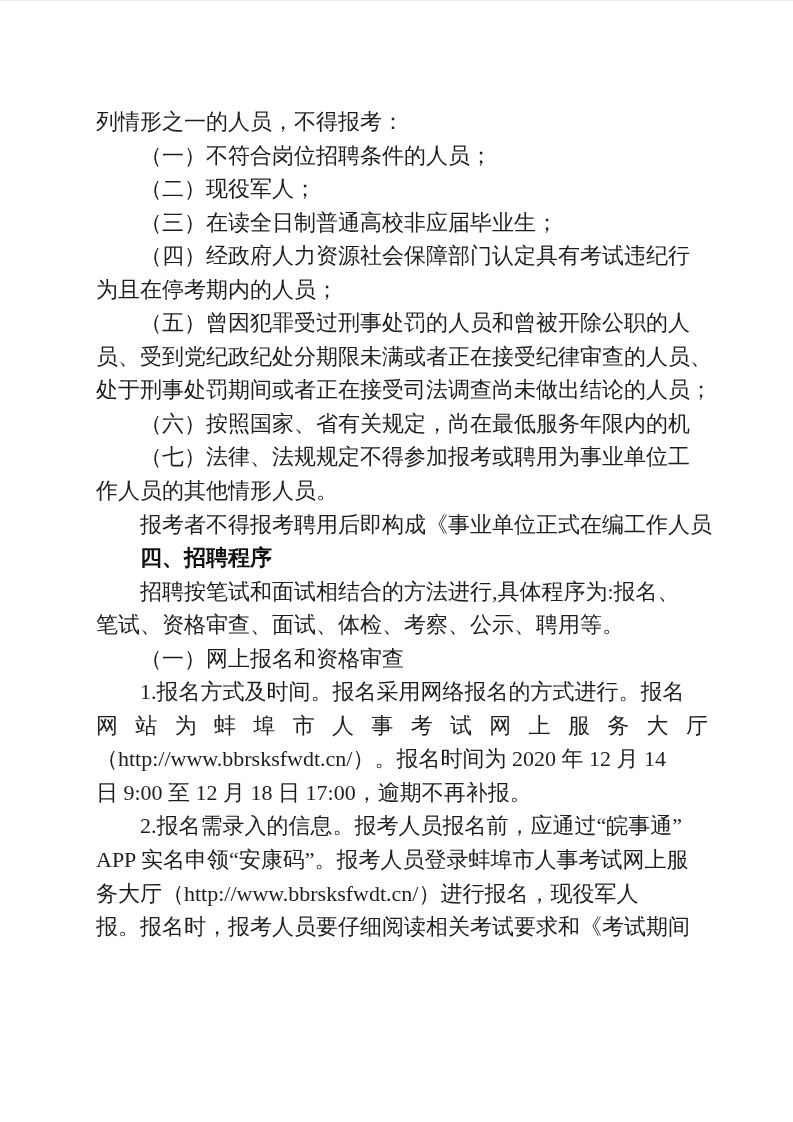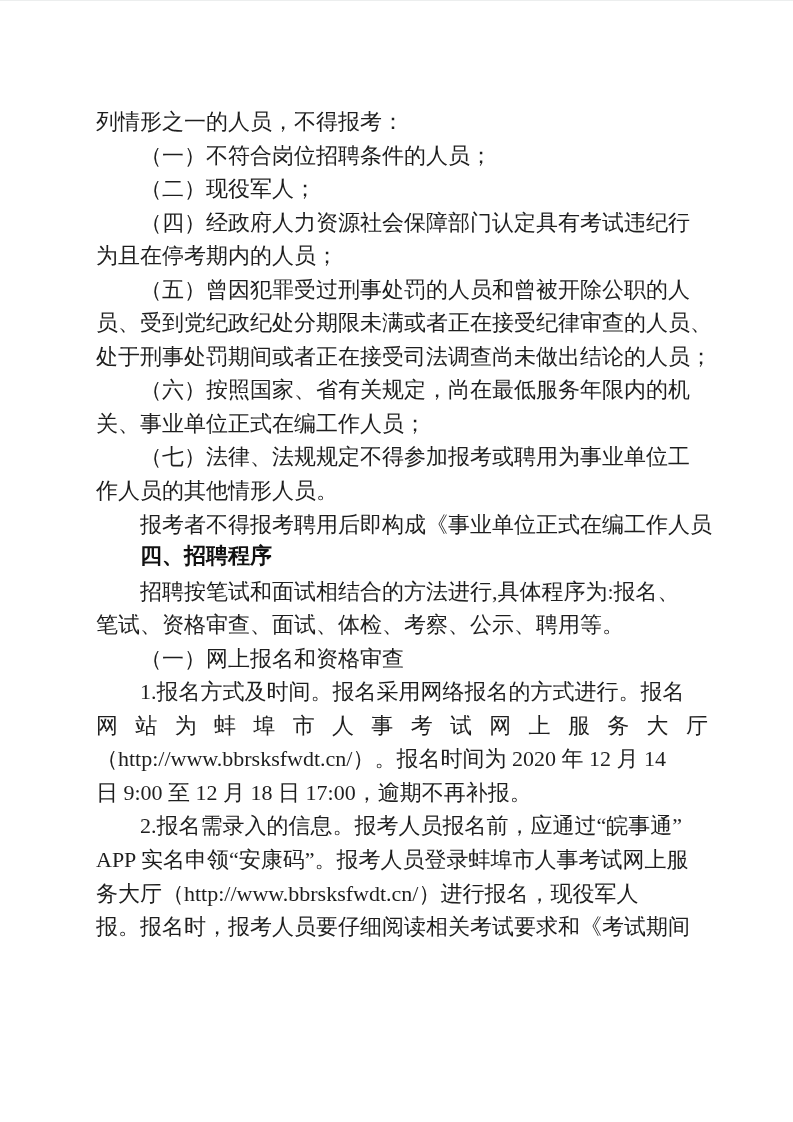--- a/index.html
+++ b/index.html
@@ -29,47 +29,47 @@
     font-size: 22px;
     color: #1e1e1e;
     white-space: nowrap;
     letter-spacing: 0;
   }
   .line.indent {
     text-indent: 44px;
   }
   .line.heading {
     font-weight: 700;
-    font-family: Liberation Mono, monospace;
+    font-family: Liberation Sans, sans-serif;
     color: #111111;
   }
   .line.spread {
     display: flex;
     justify-content: space-between;
     white-space: normal;
   }
   .line.spread span {
     flex: 0 0 auto;
   }
 </style>
 </head>
 <body>
 
 <div class="page">
   <div class="content">
       <div class="line">列情形之一的人员，不得报考：</div>
       <div class="line indent">（一）不符合岗位招聘条件的人员；</div>
       <div class="line indent">（二）现役军人；</div>
+      <div class="line indent">（三）在读全日制普通高校非应届毕业生；</div>
       <div class="line indent">（四）经政府人力资源社会保障部门认定具有考试违纪行</div>
       <div class="line">为且在停考期内的人员；</div>
       <div class="line indent">（五）曾因犯罪受过刑事处罚的人员和曾被开除公职的人</div>
       <div class="line">员、受到党纪政纪处分期限未满或者正在接受纪律审查的人员、</div>
       <div class="line">处于刑事处罚期间或者正在接受司法调查尚未做出结论的人员；</div>
       <div class="line indent">（六）按照国家、省有关规定，尚在最低服务年限内的机</div>
-      <div class="line">关、事业单位正式在编工作人员；</div>
       <div class="line indent">（七）法律、法规规定不得参加报考或聘用为事业单位工</div>
       <div class="line">作人员的其他情形人员。</div>
       <div class="line indent">报考者不得报考聘用后即构成《事业单位正式在编工作人员</div>
       <div class="line indent heading">四、招聘程序</div>
       <div class="line indent">招聘按笔试和面试相结合的方法进行,具体程序为:报名、</div>
       <div class="line">笔试、资格审查、面试、体检、考察、公示、聘用等。</div>
       <div class="line indent">（一）网上报名和资格审查</div>
       <div class="line indent">1.报名方式及时间。报名采用网络报名的方式进行。报名</div>
       <div class="line spread">
         <span>网</span>

